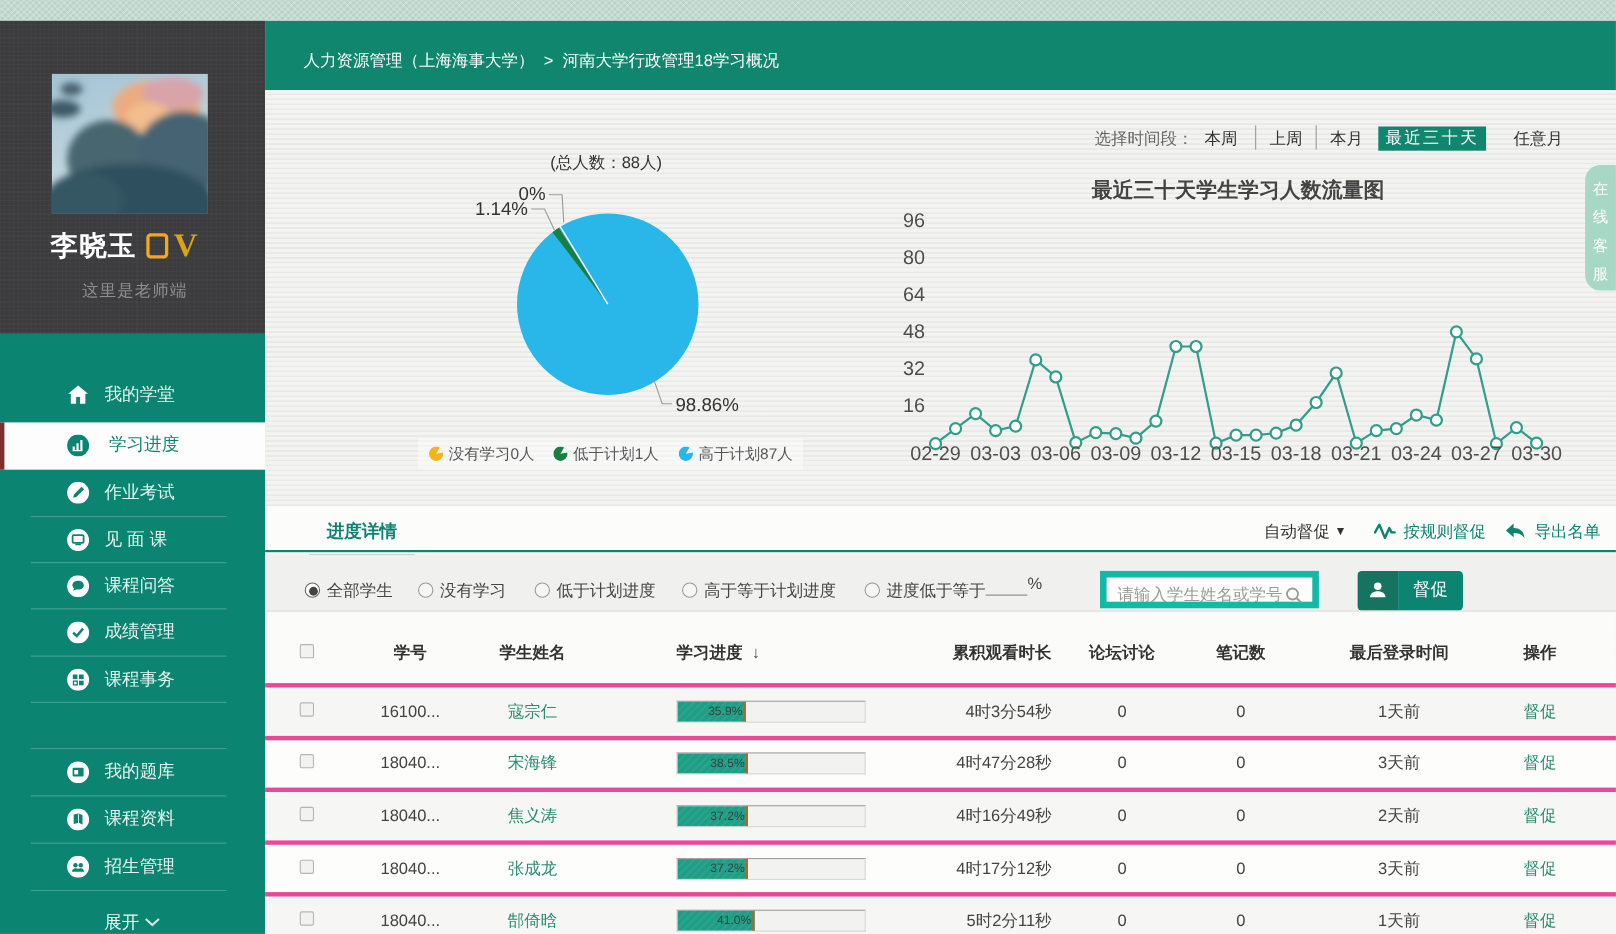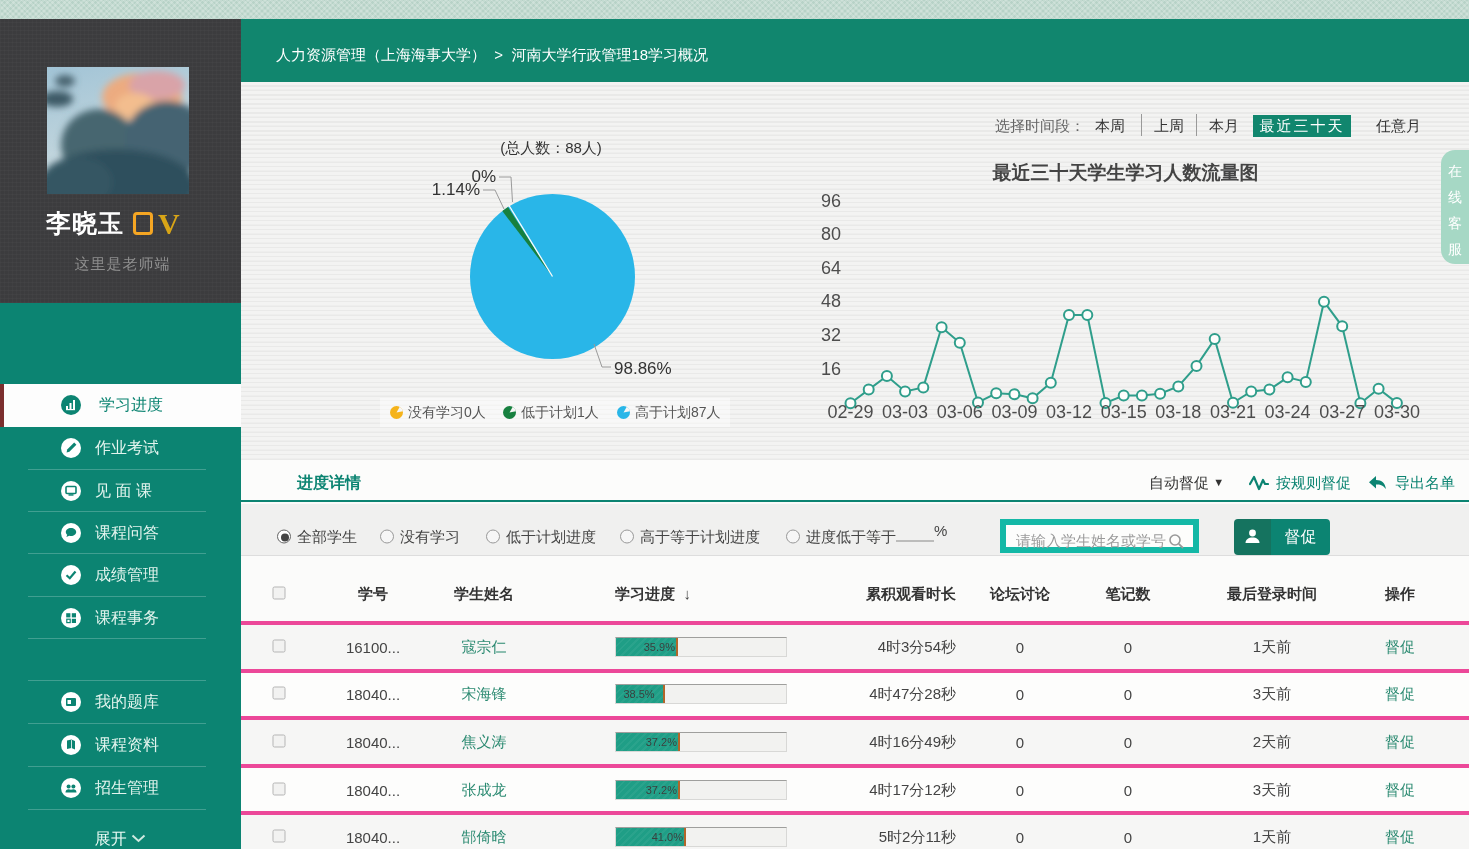--- a/index.html
+++ b/index.html
@@ -133,20 +133,26 @@
           <ellipse cx="70" cy="120" rx="80" ry="38" fill="#2f4f5d"></ellipse>
           <ellipse cx="30" cy="115" rx="35" ry="25" fill="#365663"></ellipse>
         </g>
       </svg>
       <div class="abs" id="uname">李晓玉</div>
       <div class="abs vip1"></div>
       <div class="abs vip2">V</div>
       <div class="abs" id="usub">这里是老师端</div>
     </div>
 
+    <div class="abs mitem" style="top:318.5px;">
+      <svg class="ic" viewBox="0 0 20 20">
+        <path fill="#fff" d="M10 1.5 L19 9 L16.6 9 L16.6 18 L11.8 18 L11.8 12 L8.2 12 L8.2 18 L3.4 18 L3.4 9 L1 9 Z"></path>
+      </svg>
+      <span class="txt">我的学堂</span>
+    </div>
     <div class="abs mitem active" style="top:364.5px;">
       <svg class="ic" style="margin-left:-4px;" viewBox="0 0 20 20">
         <circle cx="10" cy="10" r="10" fill="#0c8472"></circle>
         <path fill="#fff" d="M5 14v-3h2v3zM8.5 14V8h2v6zM12 14V5h2v9z"></path>
         <rect x="5" y="14" width="9" height="1.2" fill="#fff"></rect>
       </svg>
       <span class="txt">学习进度</span>
     </div>
     <div class="abs mitem" style="top:407.5px;">
       <svg class="ic" viewBox="0 0 20 20">
@@ -387,21 +393,21 @@
         <span class="cell" style="left:887px;">0</span>
         <span class="cell" style="left:1031px;">1天前</span>
         <span class="cell lnk" style="left:1159px;">督促</span>
       </div>
       <div class="trow even" style="top:112.6px;">
         <span class="cell" style="left:38px;"><span class="cb"></span></span>
         <span class="cell" style="left:132px;">18040...</span>
         <span class="cell lnk" style="left:243px;">宋海锋</span>
         <span class="cell" style="left:439px;">
           <div class="pbar">
-            <div class="pfill" style="width:49px;text-align:center;">38.5%&nbsp;<i></i></div>
+            <div class="pfill" style="width:64px;">38.5%&nbsp;<i></i></div>
           </div>
         </span>
         <span class="cellr" style="left:715px;">4时47分28秒</span>
         <span class="cell" style="left:779px;">0</span>
         <span class="cell" style="left:887px;">0</span>
         <span class="cell" style="left:1031px;">3天前</span>
         <span class="cell lnk" style="left:1159px;">督促</span>
       </div>
       <div class="trow odd" style="top:160.2px;">
         <span class="cell" style="left:38px;"><span class="cb"></span></span>

